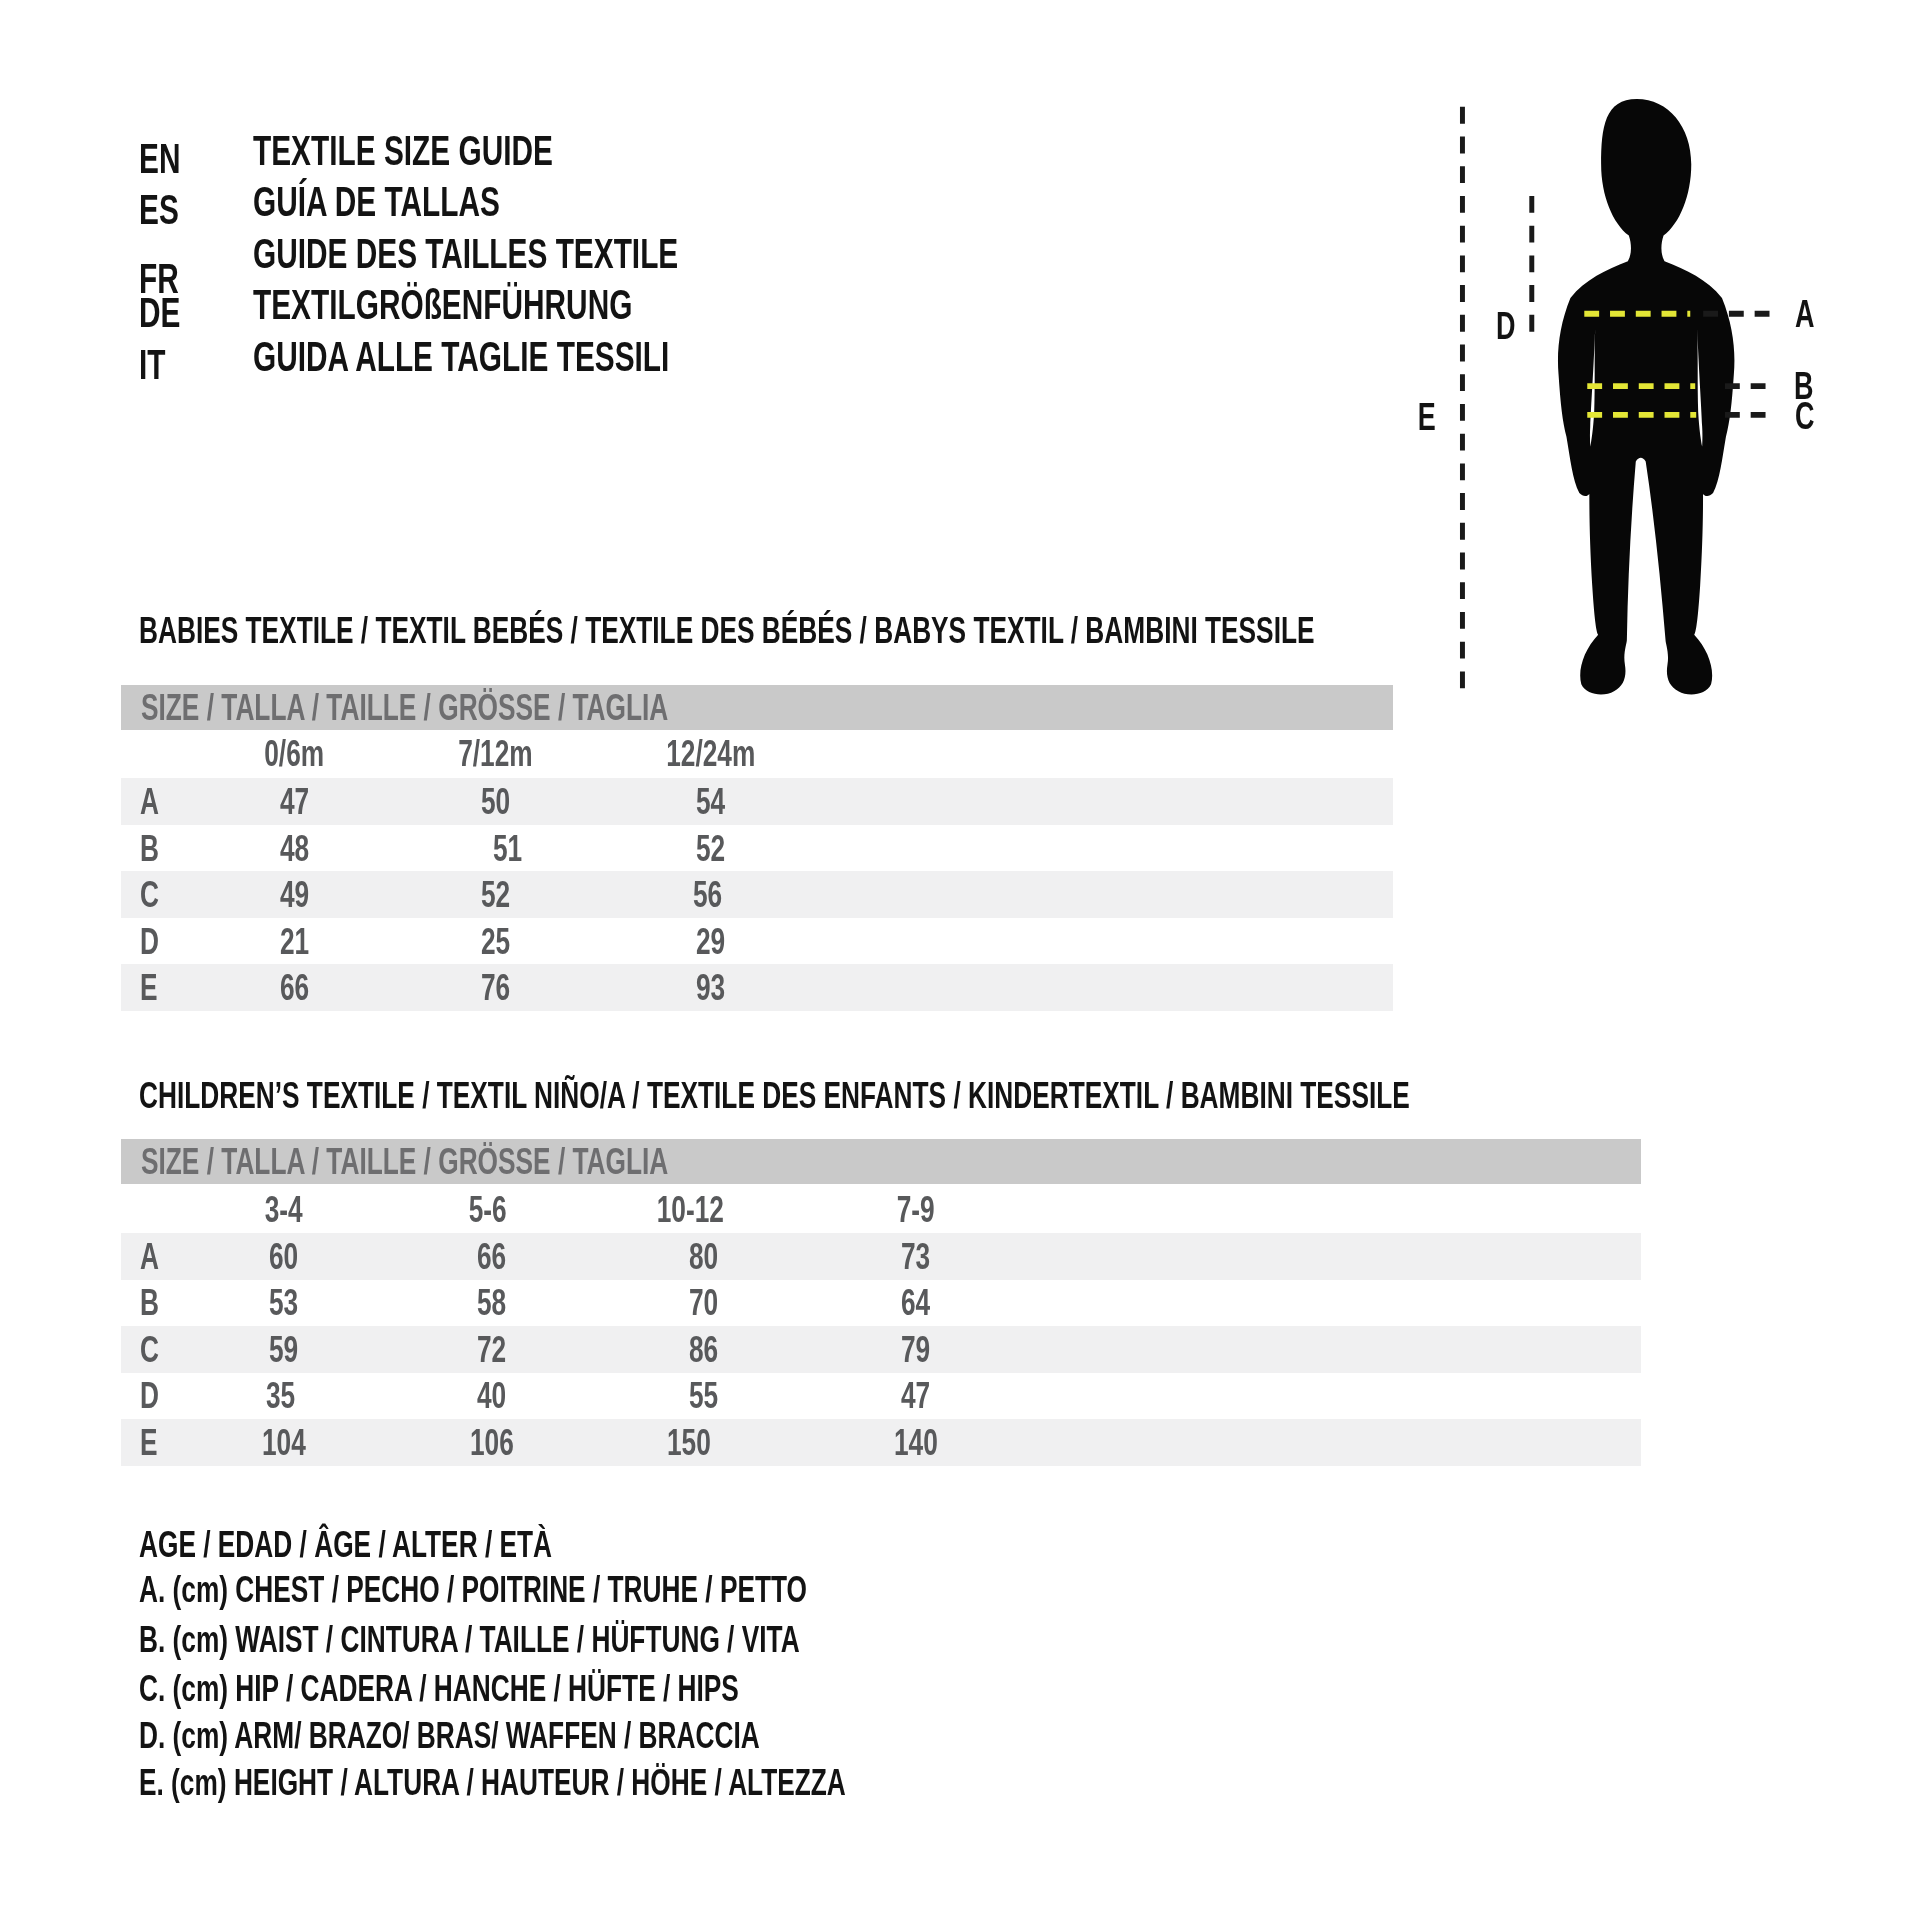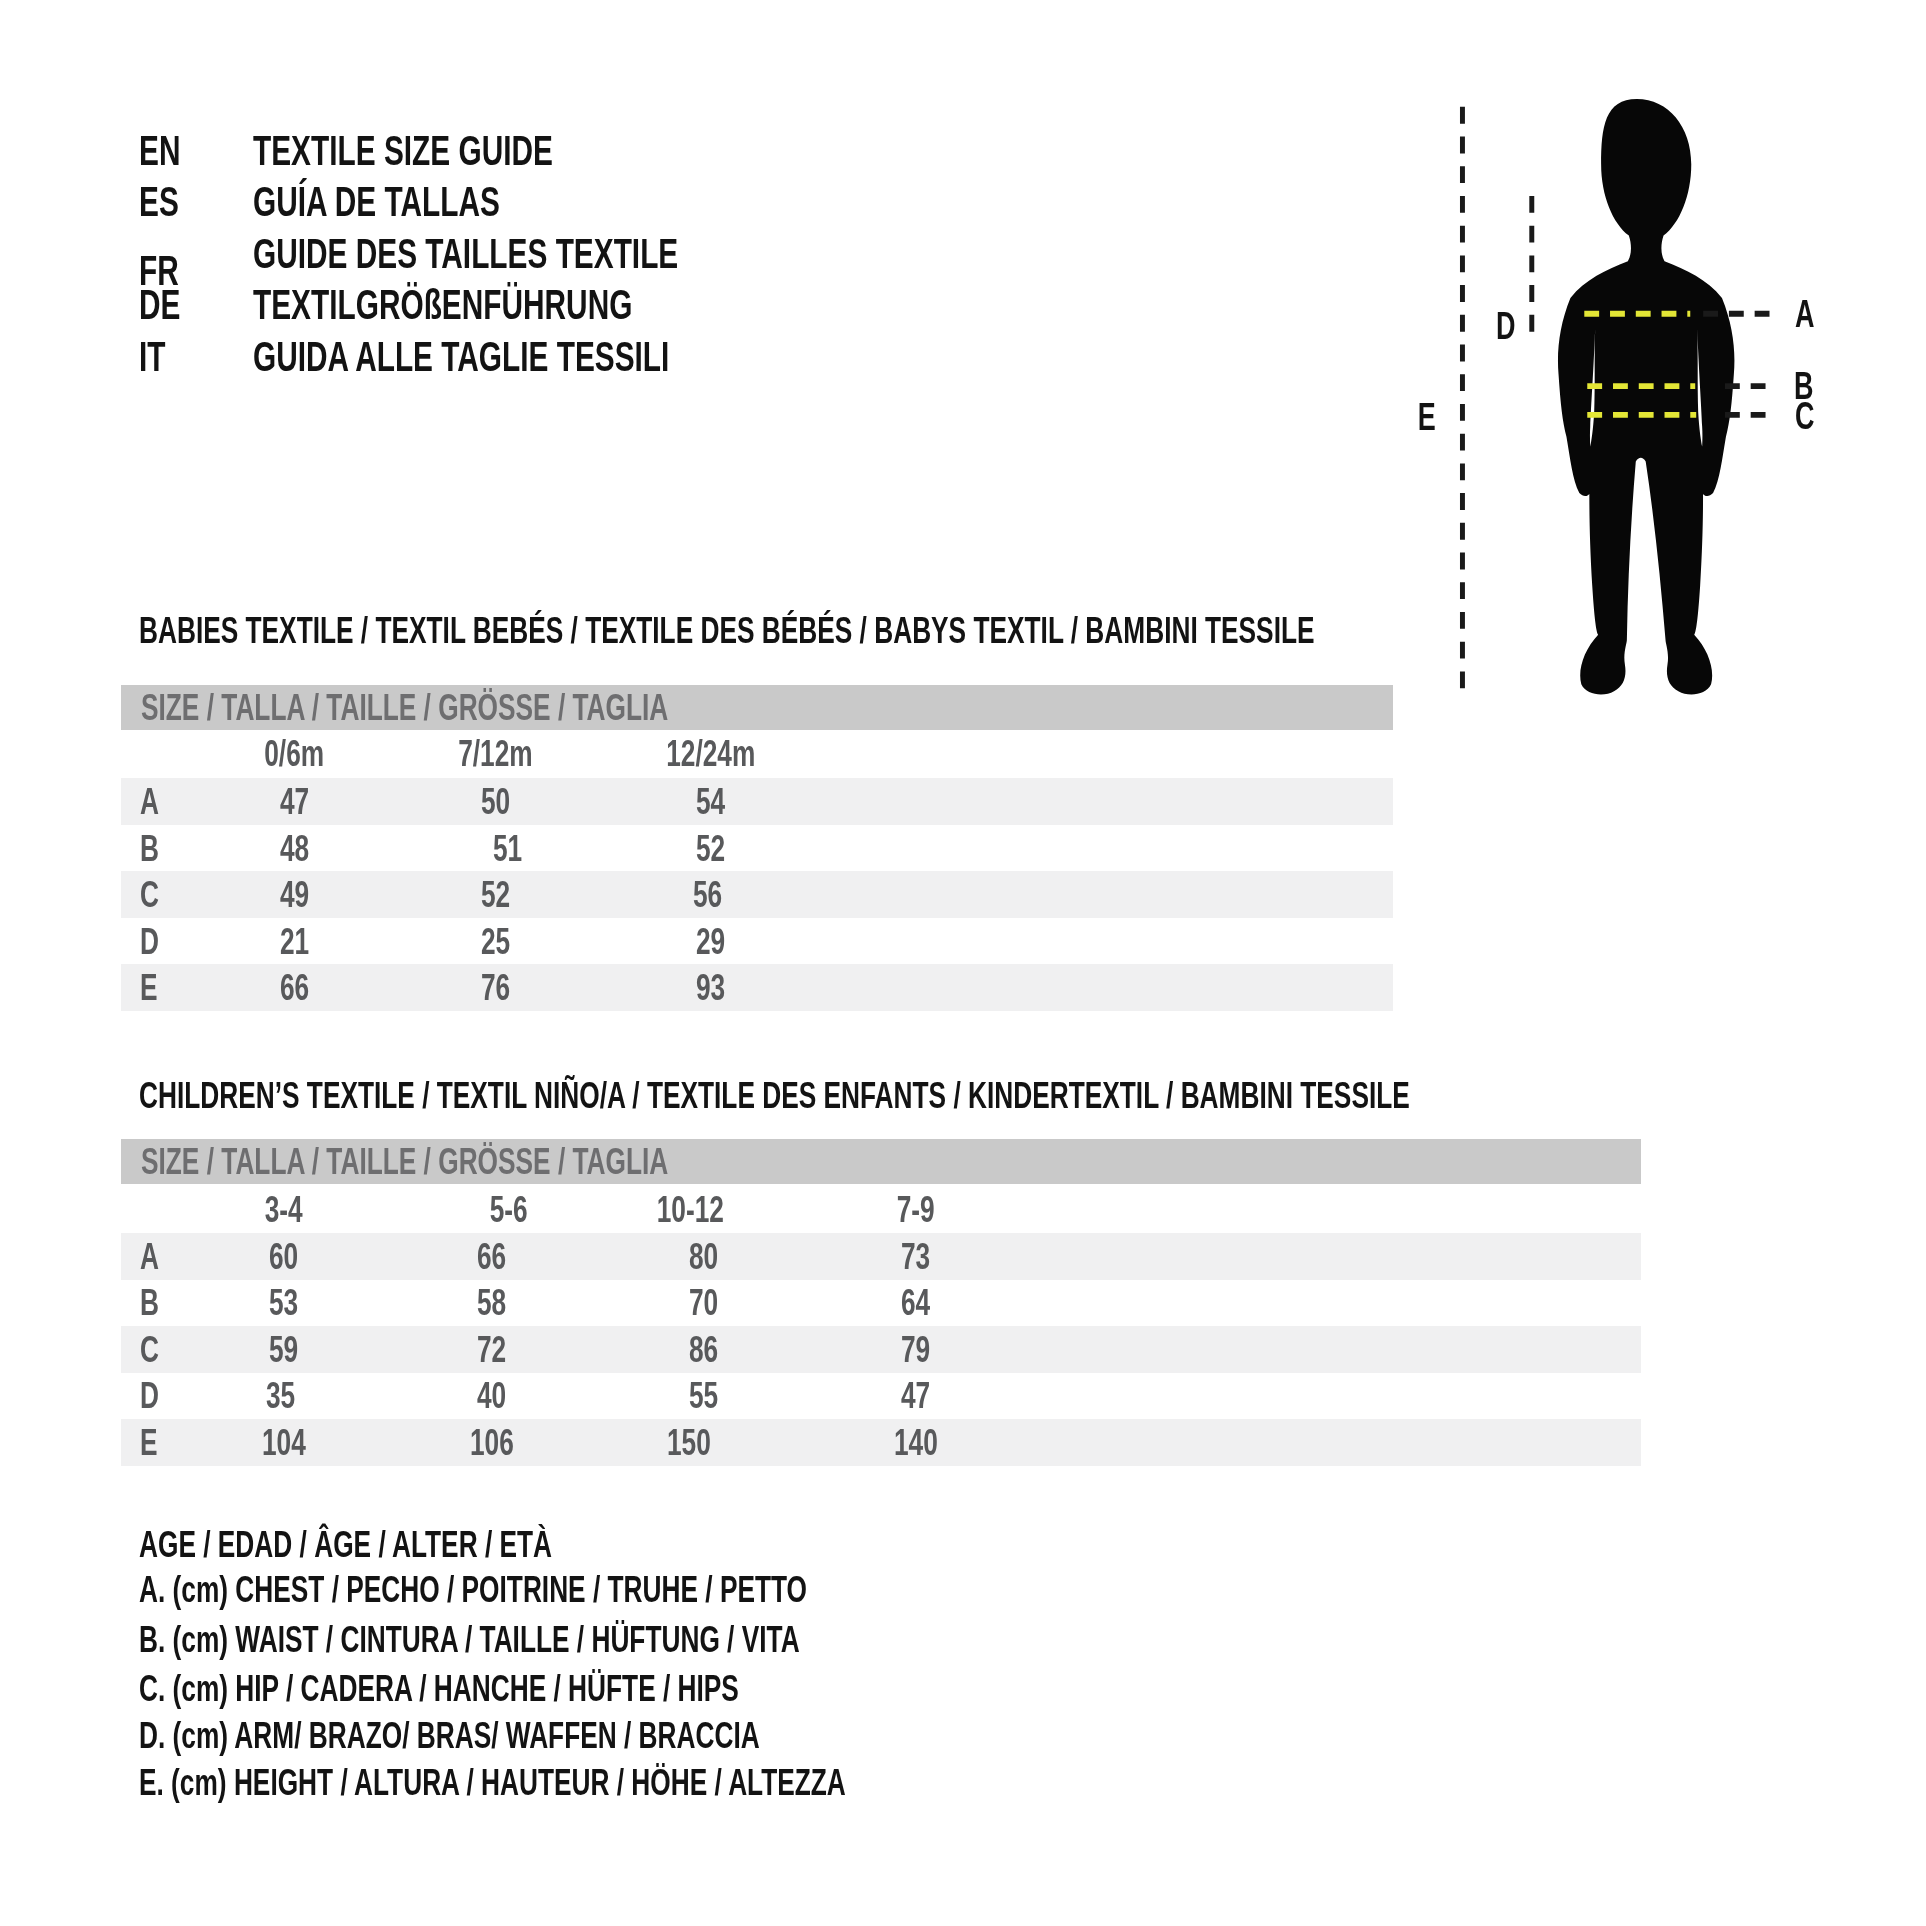--- a/index.html
+++ b/index.html
@@ -6,21 +6,21 @@
   body{width:1927px;height:1927px;position:relative;overflow:hidden;
        font-family:"Liberation Sans","DejaVu Sans",sans-serif;
        font-weight:bold;color:#131313;}
   .abs{position:absolute;}
   
   .cx{display:inline-block;white-space:nowrap;transform:scaleX(0.71);}
   .oxl{transform-origin:0 50%;}
   .oxc{transform-origin:50% 50%;}
 
   
-  .lang-code{left:139px;width:119px;height:44px;line-height:44px;font-size:42px;}
+  .lang-code{left:139px;width:119px;height:44px;line-height:44px;font-size:42px;margin-top:8px;}
   .lang-title{left:253px;width:891px;height:44px;line-height:44px;font-size:42px;}
 
   
   .sec-head{left:139px;height:48px;line-height:48px;font-size:37px;}
 
   
   .size-bar{left:121px;height:45px;background:#c9c9c9;}
   .size-bar-text{position:absolute;left:20px;top:0;height:45px;line-height:45px;
                  font-size:37px;color:#6e6e70;}
 
@@ -183,21 +183,21 @@
   </div>
 
   <div class="abs size-bar" style="top:1139px;width:1520px">
     <div class="size-bar-text">
       <span class="cx oxl">SIZE / TALLA / TAILLE / GRÖSSE / TAGLIA</span>
     </div>
   </div>
 
   <div class="abs trow" style="top:1186px;width:1520px">
     <div class="cell" style="left:93px"><span class="cx oxc">3-4</span></div>
-    <div class="cell" style="left:318px"><span class="cx oxc">5-6</span></div>
+    <div class="cell" style="left:297px"><span class="cx oxc">5-6</span></div>
     <div class="cell" style="left:500px"><span class="cx oxc">10-12</span></div>
     <div class="cell" style="left:725px"><span class="cx oxc">7-9</span></div>
   </div>
 
   <div class="abs trow band" style="top:1233px;width:1520px">
     <div class="rlabel"><span class="cx oxl">A</span></div>
     <div class="cell" style="left:93px"><span class="cx oxc">60</span></div>
     <div class="cell" style="left:301px"><span class="cx oxc">66</span></div>
     <div class="cell" style="left:513px"><span class="cx oxc">80</span></div>
     <div class="cell" style="left:725px"><span class="cx oxc">73</span></div>

